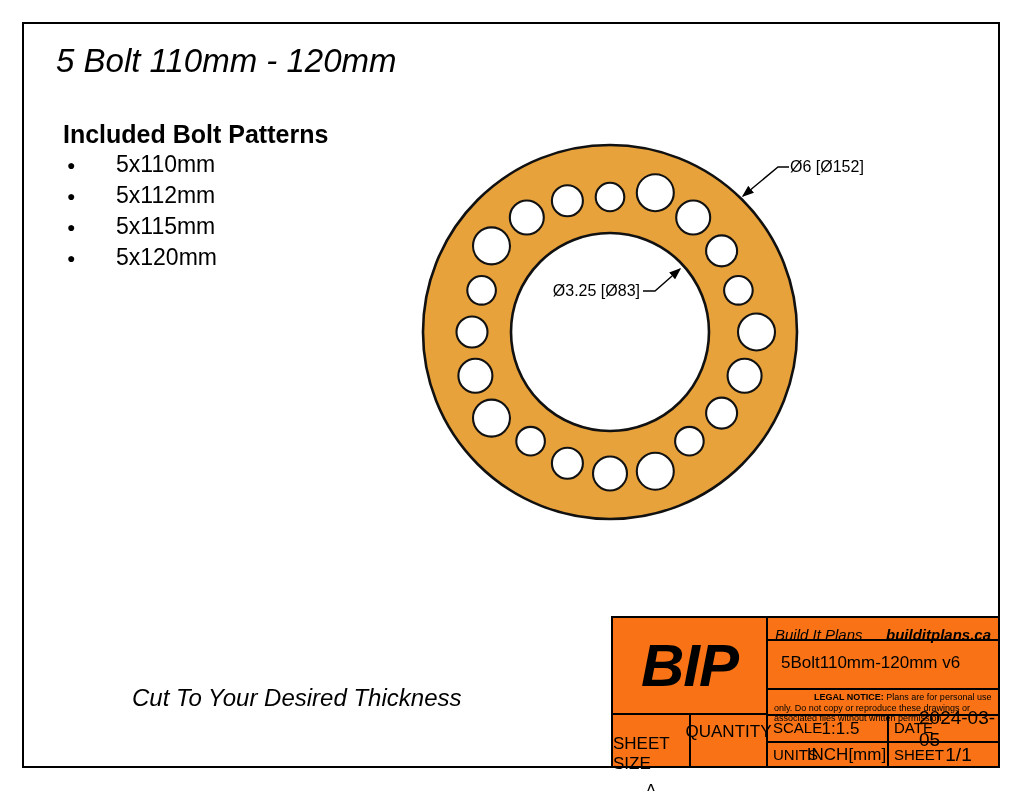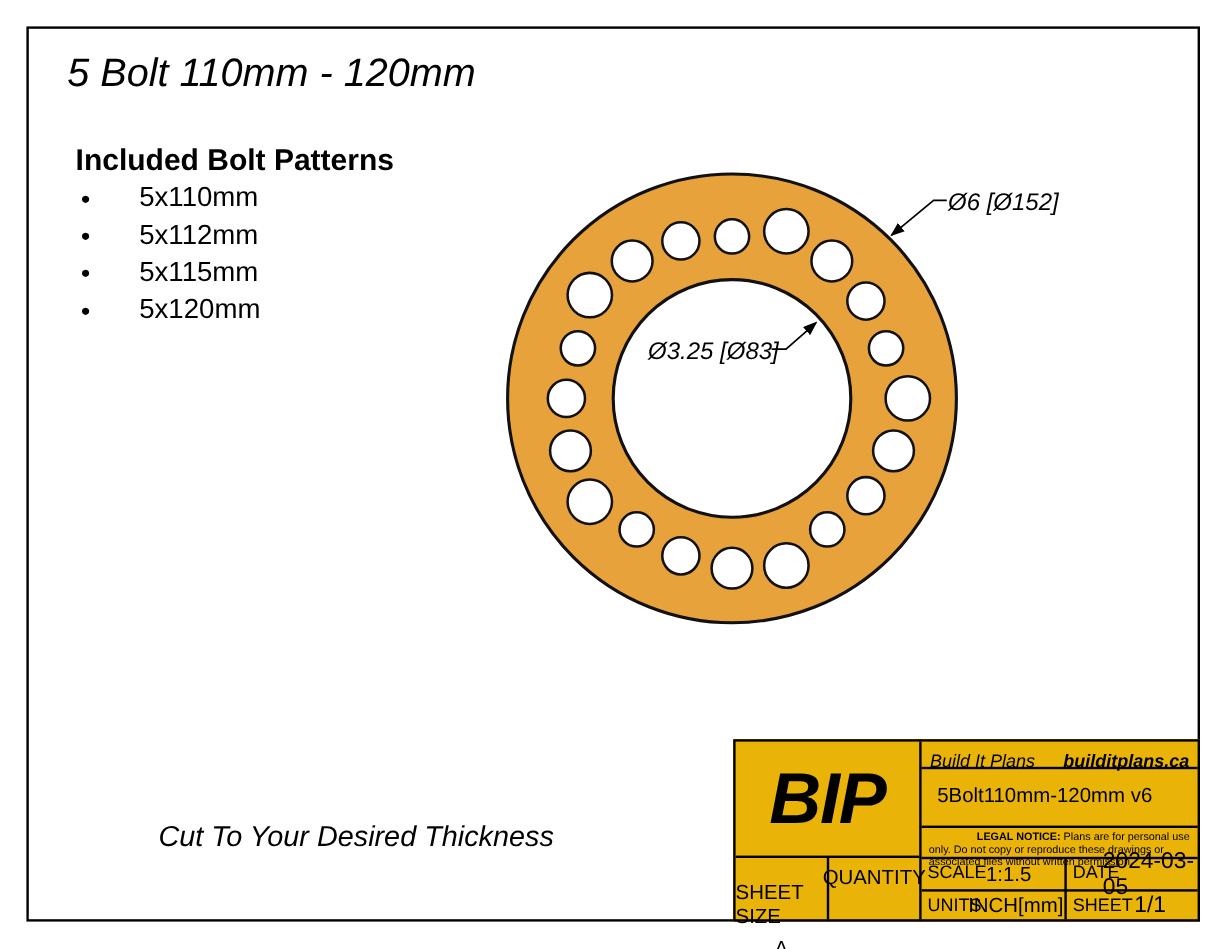--- a/index.html
+++ b/index.html
@@ -25,28 +25,28 @@
   .bullet{width:53px;padding-left:4px;font-size:14px;box-sizing:border-box;}
   .bottom-note{
     left:132px;top:684px;font-size:24px;font-style:italic;white-space:nowrap;
   }
 
   
   svg.drawing{left:0;top:0;}
   .leader{fill:none;stroke:#000;stroke-width:1.4px;}
 
   
-  .dim-label{font-size:20px;white-space:nowrap;font-style:italic;}
+  .dim-label{font-size:16px;white-space:nowrap;}
   .dim-outer{left:790px;top:158px;}
   .dim-inner{left:540px;top:282px;width:100px;text-align:right;}
 
   
   .title-block{
     left:611px;top:616px;width:389px;height:152px;
-    border:2px solid #000;box-sizing:border-box;background:#eab308;text-decoration:underline;
+    border:2px solid #000;box-sizing:border-box;background:#f97316;text-decoration:underline;
   }
   .tb-line{position:absolute;background:#000;}
   .v-main{left:153px;top:0;width:2px;height:148px;}
   .h-left{left:0;top:95px;width:153px;height:2px;}
   .v-left-sub{left:76px;top:97px;width:2px;height:51px;}
   .h-r1{left:155px;top:21px;width:230px;height:2px;}
   .h-r2{left:155px;top:70px;width:230px;height:2px;}
   .h-r3{left:155px;top:96px;width:230px;height:2px;}
   .h-r4{left:155px;top:123px;width:230px;height:2px;}
   .v-right-sub{left:274px;top:98px;width:2px;height:50px;}

